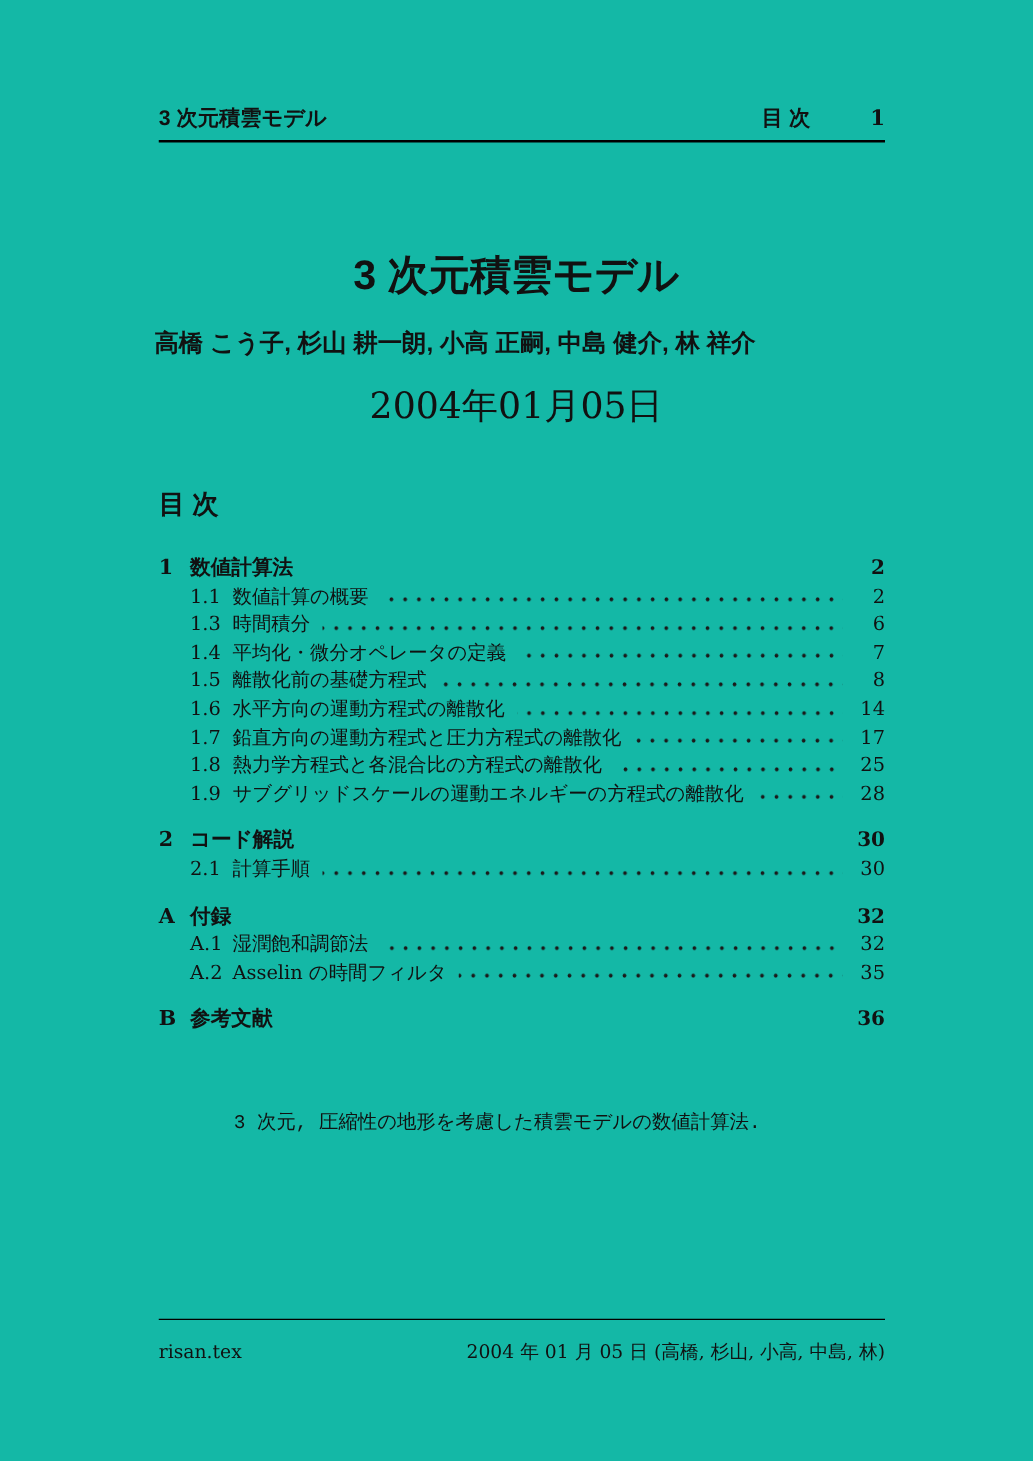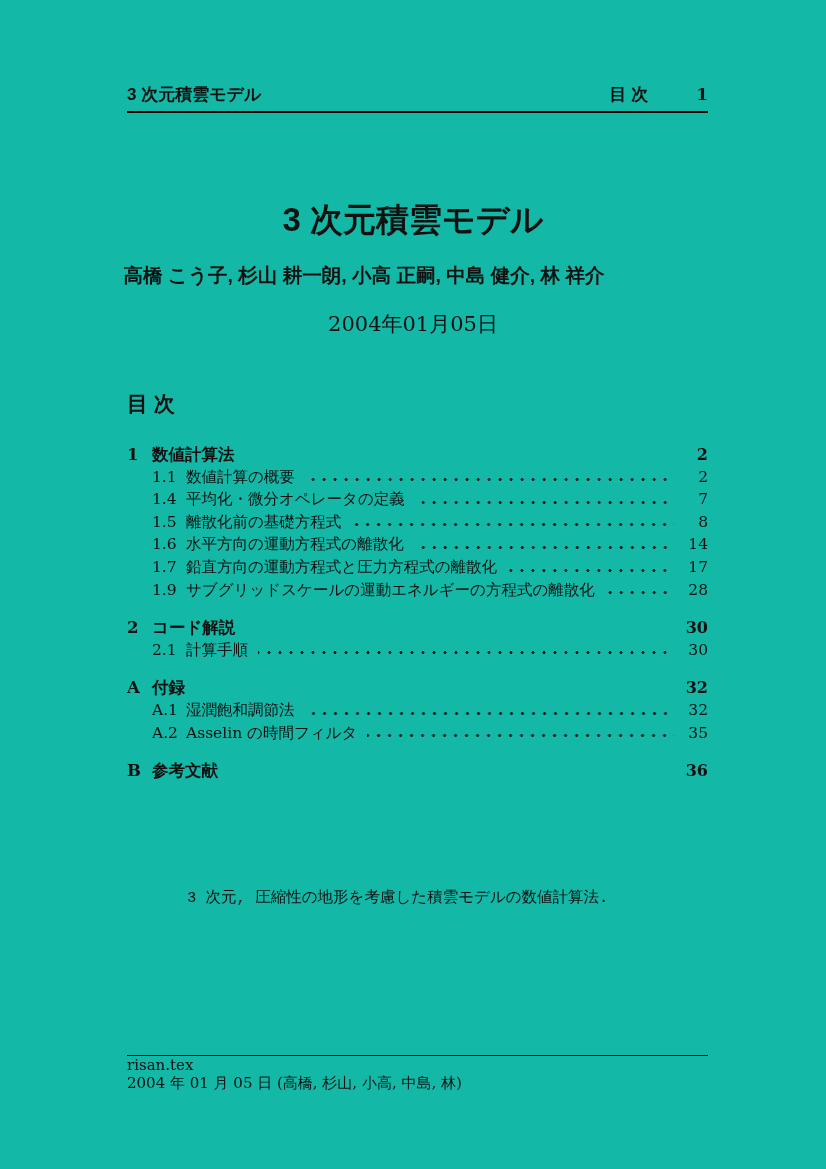--- a/index.html
+++ b/index.html
@@ -21,21 +21,21 @@
   .header-right{display:flex;align-items:baseline;gap:48px;}
   .header-label{font-family:var(--sans);font-weight:bold;font-size:17px;line-height:19px;}
   .header-page{font-family:var(--serif);font-weight:bold;font-size:17px;line-height:19px;}
 
   
   .doc-title{position:absolute;top:198px;left:0;width:826px;text-align:center;
              font-family:var(--sans);font-weight:bold;font-size:33px;line-height:44px;}
   .authors{position:absolute;top:262px;left:0;width:728px;text-align:center;
            font-family:var(--sans);font-weight:bold;font-size:19.5px;line-height:26px;}
   .date{position:absolute;top:308px;left:0;width:826px;text-align:center;
-        font-family:var(--serif);font-size:21px;line-height:32px;}
+        font-family:var(--serif);font-size:29px;line-height:32px;}
 
   
   .toc-heading{position:absolute;top:392px;left:127px;
                font-family:var(--sans);font-weight:bold;font-size:21px;line-height:24px;}
   .toc{position:absolute;top:443px;left:127px;width:581px;}
   .toc-row{display:flex;align-items:baseline;height:22.6px;line-height:22.6px;}
   .toc-row.sec{margin-top:15px;font-family:var(--sans);font-weight:bold;font-size:16.5px;}
   .toc-row.sec:first-child{margin-top:0;}
   .toc-row.sub{font-family:var(--serif);font-size:15.5px;padding-left:25px;}
   .num{flex:0 0 auto;font-family:var(--serif);}
@@ -53,22 +53,22 @@
 
   
   .abstract{position:absolute;top:864px;left:127px;width:581px;}
   .abstract-heading{text-align:center;font-family:var(--sans);font-weight:bold;
                     font-size:16px;line-height:20px;}
   .abstract-body{margin-top:24px;padding:0 46px;text-indent:14px;
                  font-family:Liberation Mono, monospace;font-size:15.5px;line-height:20px;}
 
   
   .footer{position:absolute;left:127px;width:581px;top:1055px;
-          border-top:1.5px solid #000;padding-top:0;
-          display:flex;justify-content:space-between;align-items:flex-start;flex-direction:column;}
+          border-top:1.5px solid #000;padding-top:16px;
+          display:flex;justify-content:space-between;align-items:center;}
   .footer-left{font-family:var(--serif);font-size:15px;line-height:18px;}
   .footer-right{font-family:var(--serif);font-size:15px;line-height:18px;}
 </style>
 </head>
 <body>
 
 <div class="page">
 
   <div class="header">
     <span class="header-left">3 次元積雲モデル</span>
@@ -94,20 +94,26 @@
     </div>
 
     <div class="toc-row sub">
       <span class="num">1.1</span>
       <span class="ttl">数値計算の概要</span>
       <span class="leader"></span>
       <span class="pg">2</span>
     </div>
 
 
+    <div class="toc-row sub">
+      <span class="num">1.3</span>
+      <span class="ttl">時間積分</span>
+      <span class="leader"></span>
+      <span class="pg">6</span>
+    </div>
 
     <div class="toc-row sub">
       <span class="num">1.4</span>
       <span class="ttl">平均化・微分オペレータの定義</span>
       <span class="leader"></span>
       <span class="pg">7</span>
     </div>
 
     <div class="toc-row sub">
       <span class="num">1.5</span>
@@ -123,20 +129,26 @@
       <span class="pg">14</span>
     </div>
 
     <div class="toc-row sub">
       <span class="num">1.7</span>
       <span class="ttl">鉛直方向の運動方程式と圧力方程式の離散化</span>
       <span class="leader"></span>
       <span class="pg">17</span>
     </div>
 
+    <div class="toc-row sub">
+      <span class="num">1.8</span>
+      <span class="ttl">熱力学方程式と各混合比の方程式の離散化</span>
+      <span class="leader"></span>
+      <span class="pg">25</span>
+    </div>
 
     <div class="toc-row sub">
       <span class="num">1.9</span>
       <span class="ttl">サブグリッドスケールの運動エネルギーの方程式の離散化</span>
       <span class="leader"></span>
       <span class="pg">28</span>
     </div>
 
     <div class="toc-row sec">
       <span class="num">2</span>

